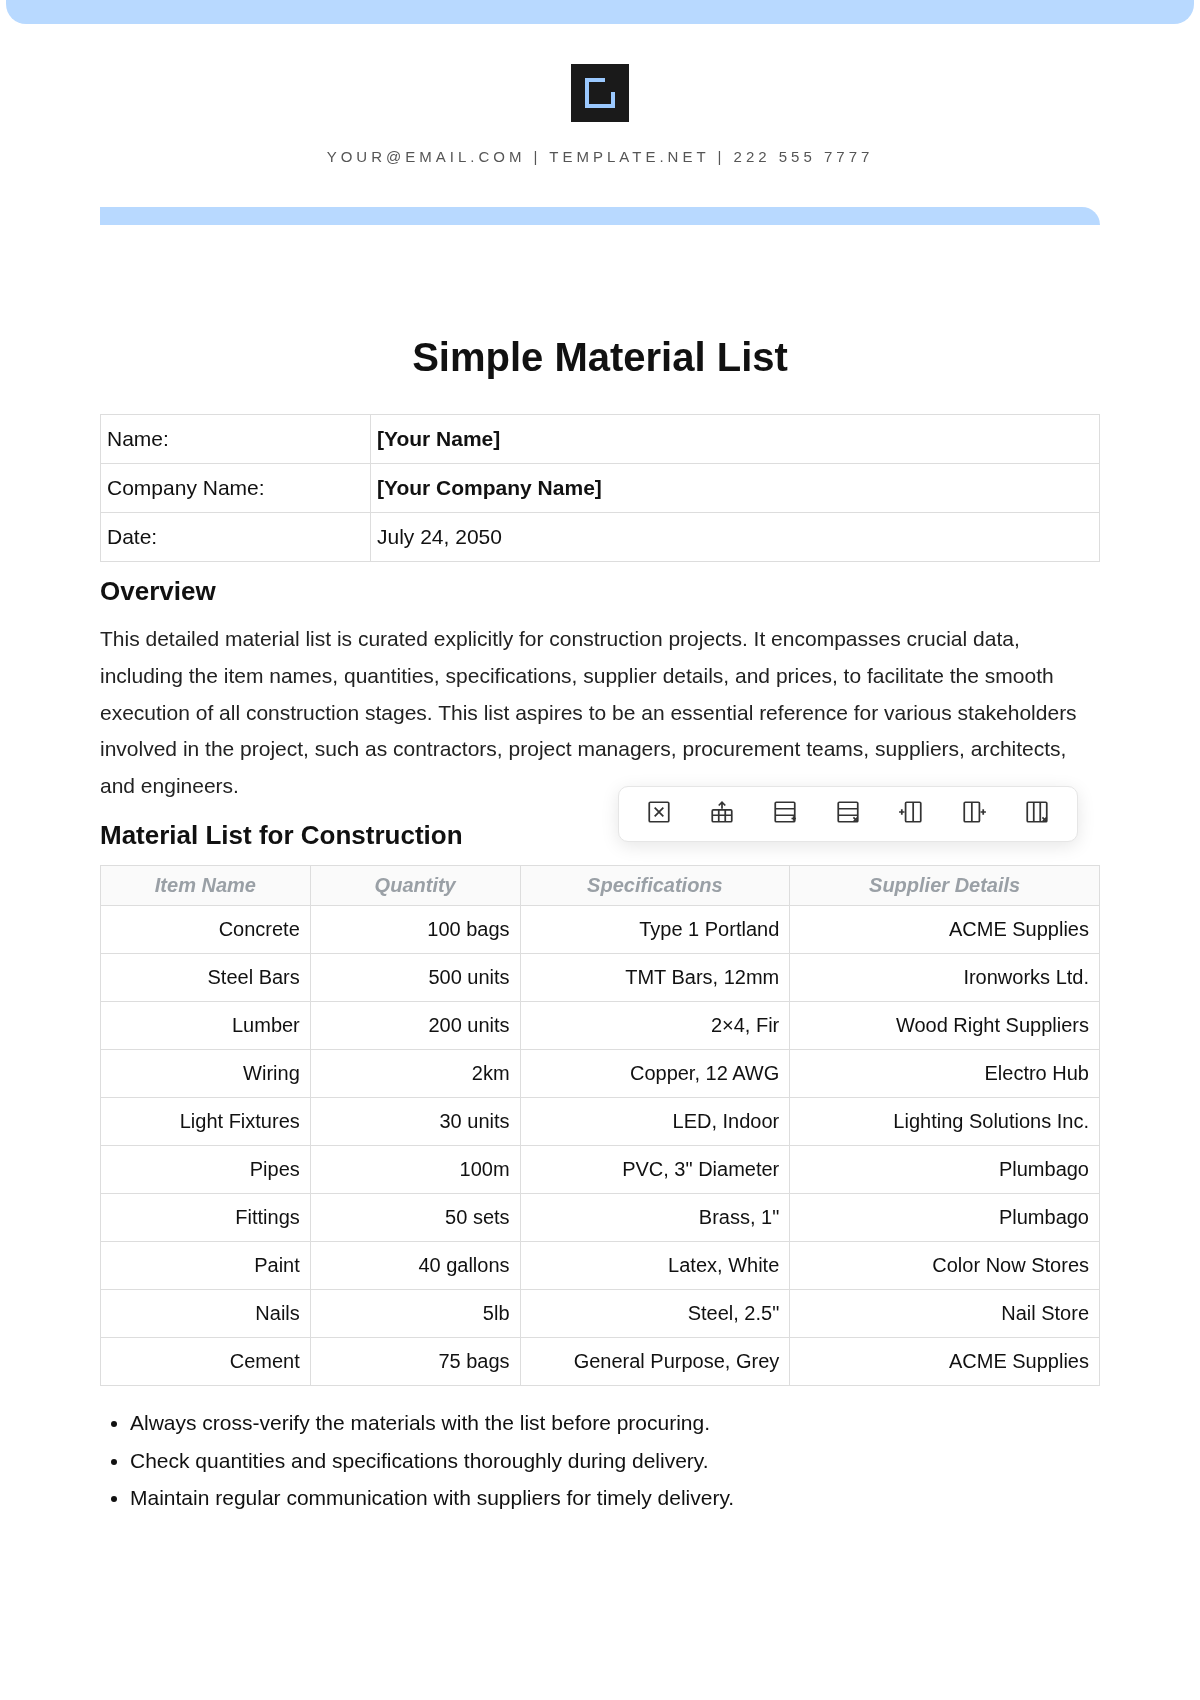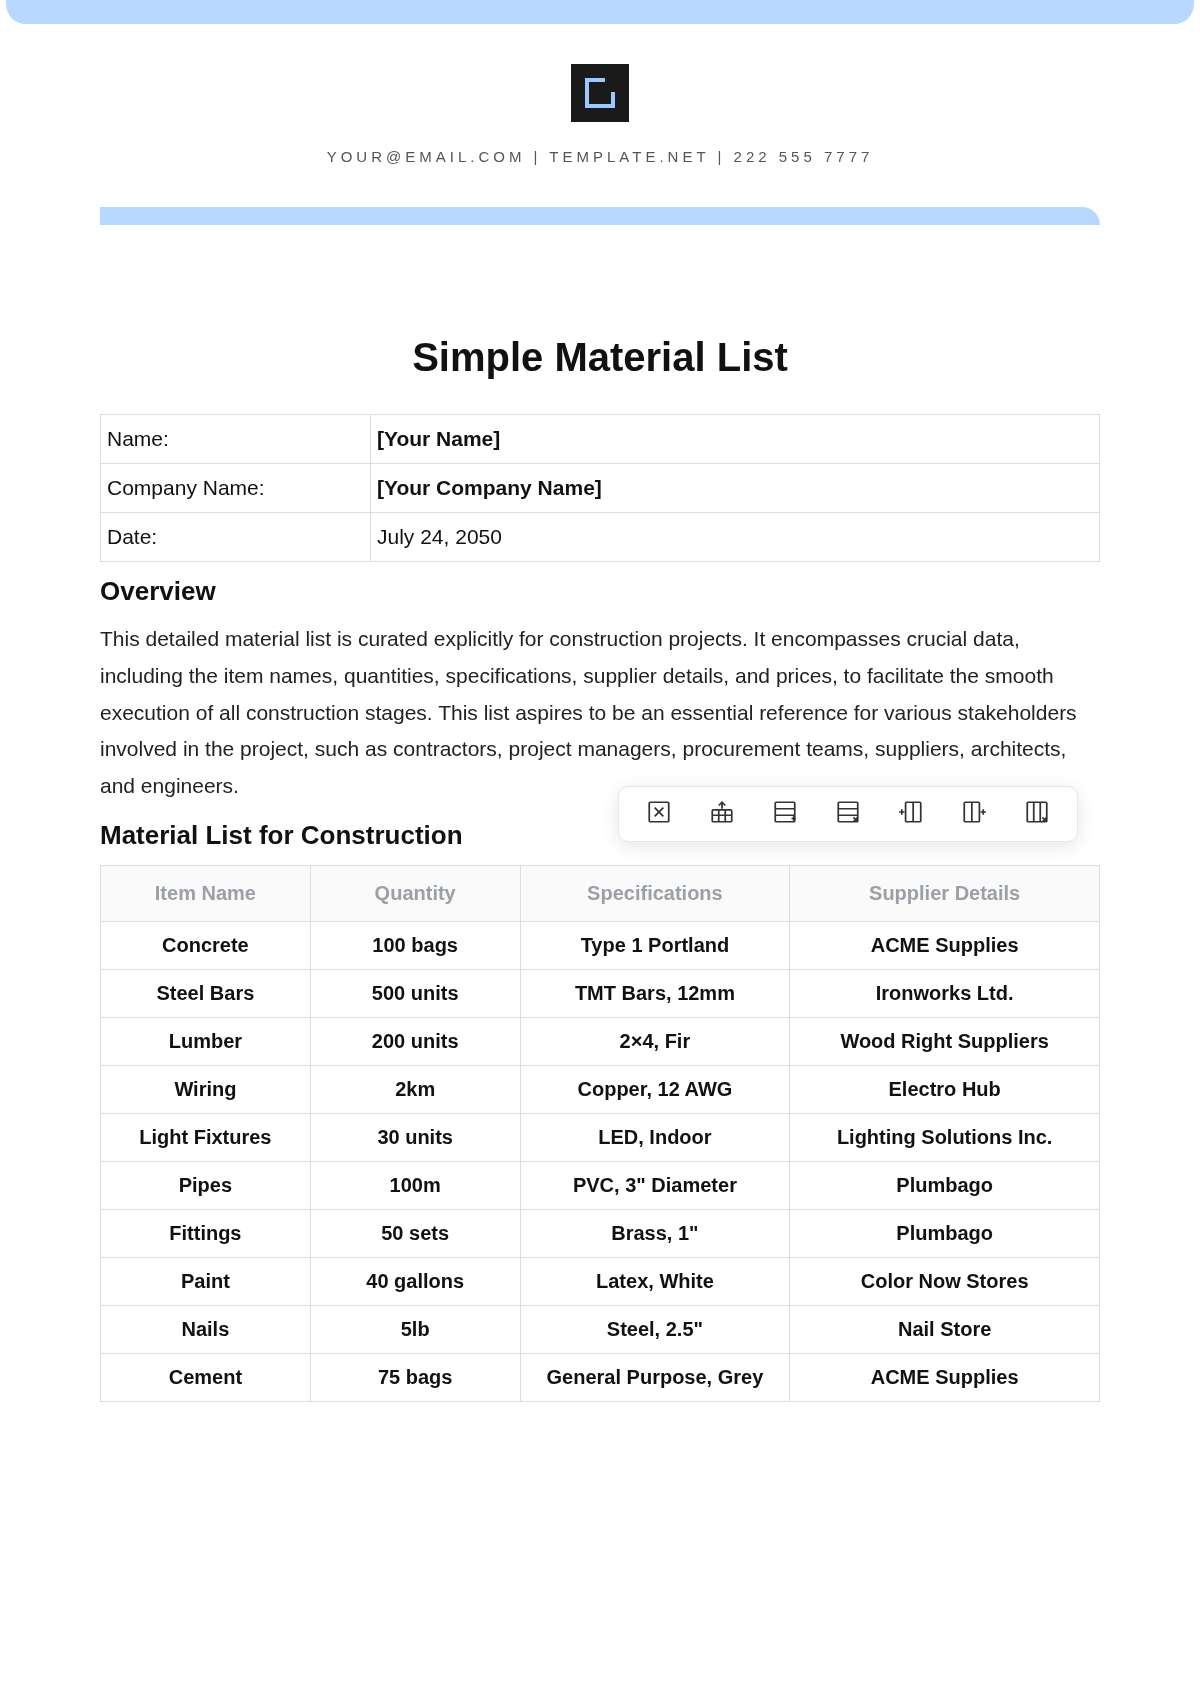--- a/index.html
+++ b/index.html
@@ -97,29 +97,29 @@
     border-collapse: collapse;
     margin-top: 14px;
     margin-bottom: 18px;
   }
   table.materials th {
     border: 1px solid #ddd;
     background: #fafafa;
     color: #9aa0a6;
     font-weight: 700;
     font-size: 20px;
-    padding: 16px 10px;
+    padding: 8px 10px;
     text-align: center;
+    font-style: italic;
   }
   table.materials td {
     border: 1px solid #ddd;
     padding: 12px 10px;
     font-size: 20px;
-    text-align: center;
-    font-weight: bold;
+    text-align: right;
   }
   table.materials col.c1{width:21%;}
   table.materials col.c2{width:21%;}
   table.materials col.c3{width:27%;}
   table.materials col.c4{width:31%;}
 
   ul.notes {
     list-style: disc;
     padding-left: 30px;
     font-size: 21px;
@@ -264,20 +264,25 @@
         </tr>
         <tr>
           <td>Cement</td>
           <td>75 bags</td>
           <td>General Purpose, Grey</td>
           <td>ACME Supplies</td>
         </tr>
       </tbody>
   </table>
 
+  <ul class="notes" id="notes-list">
+      <li>Always cross-verify the materials with the list before procuring.</li>
+      <li>Check quantities and specifications thoroughly during delivery.</li>
+      <li>Maintain regular communication with suppliers for timely delivery.</li>
+    </ul>
 
 </div>
 
 <div class="toolbar">
   <div class="tb-btn">
     <span>
       <svg viewBox="0 0 24 24">
           <rect x="3" y="3" width="18" height="18" rx="1"></rect>
           <path d="M8 8l8 8M16 8l-8 8"></path>
         </svg>

